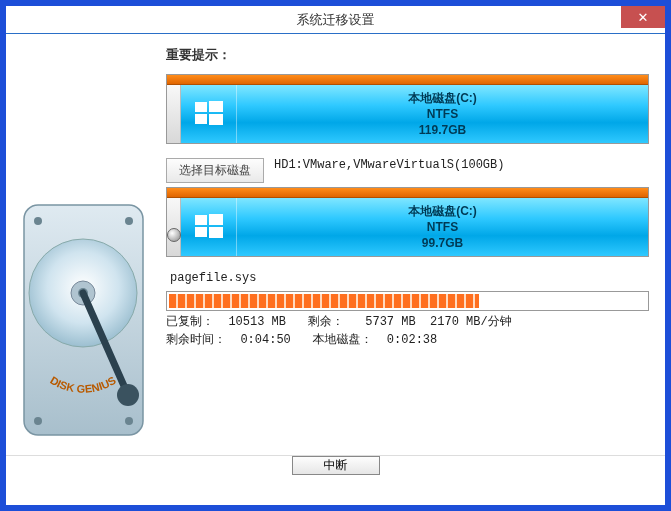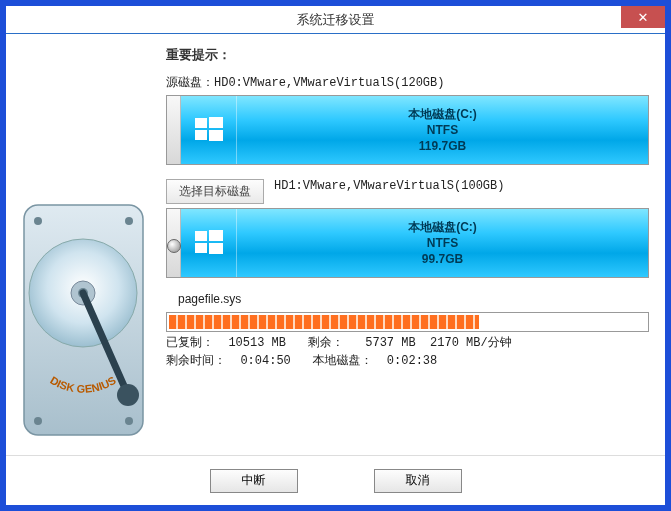--- a/index.html
+++ b/index.html
@@ -49,21 +49,21 @@
   }
   .heading { font-weight: bold; font-size: 13px; margin-bottom: 10px; color: #333; }
   .instr { font-size: 12px; margin-bottom: 10px; color: #222; }
   .disk-label { font-family: "Courier New", monospace; font-size: 12px; margin-bottom: 4px; color: #222; }
   .disk-bar {
     height: 70px;
     border: 1px solid #999;
     position: relative;
     margin-bottom: 14px;
     background: #f0f0f0;
-    display: flex; flex-direction: row;
+    display: flex; flex-direction: column;
   }
   .disk-bar .orange-top {
     height: 10px;
     background: linear-gradient(to bottom, #ff8c1a 0%, #e06500 100%);
     border-bottom: 1px solid #b04f00;
   }
   .disk-bar .body {
     flex: 1;
     display: flex;
     background: #ddd;
@@ -110,43 +110,44 @@
   }
   .target-btn {
     font-size: 12px;
     border: 1px solid #aaa;
     background: linear-gradient(#fdfdfd,#e9e9e9);
     padding: 3px 12px;
     cursor: pointer;
     color: #444;
   }
   .target-label { font-family: "Courier New", monospace; font-size: 12px; color: #222; }
-  .file-label { font-family: Liberation Sans, sans-serif; font-size: 12px; margin: 8px 12px 6px; color: #222; }
+  .file-label { font-family: Liberation Mono, monospace; font-size: 12px; margin: 8px 4px 6px; color: #222; }
   .progress {
     height: 20px;
     border: 1px solid #999;
     background: #fff;
     padding: 2px;
     display: flex;
   }
   .progress .fill {
     height: 100%;
     width: 65%;
     background: repeating-linear-gradient(
       to right,
       #ff6f1f 0px, #ff6f1f 7px,
       #ffd9bf 7px, #ffd9bf 9px
     );
   }
   .stats { font-family: Liberation Mono, monospace; font-size: 12px; margin-top: 2px; line-height: 1.5; color: #222; }
   .stats span { display: inline-block; }
   .footer {
     height: 50px;
-    display: flex; align-items: center; justify-content: center; gap: 76px;
+    display: flex; align-items: center; gap: 76px;
     border-top: 1px solid #ddd;
+    flex-direction: column;
   }
   .footer button {
     width: 88px; height: 24px;
     font-size: 12px;
     border: 1px solid #888;
     background: linear-gradient(#fdfdfd,#e6e6e6);
     cursor: pointer;
   }
 </style>
 </head>
@@ -189,23 +190,20 @@
           <text font-size="11" font-weight="bold" fill="#b85a00" font-family="Arial">
             <textPath href="#arc" startOffset="50%" text-anchor="middle">DISK GENIUS</textPath>
           </text>
         </svg>
       </div>
     </div>
 
     <div class="right-panel">
       <div class="heading">重要提示：</div>
 
-      <div class="disk-label">
-        <span>源磁盘：</span><span>HD0:VMware,VMwareVirtualS(120GB)</span>
-      </div>
       <div class="disk-bar">
         <div class="orange-top"></div>
         <div class="body">
           <div class="handle-track"></div>
           <div class="vol">
             <div class="win-icon">
               <svg viewBox="0 0 32 32">
                   <g fill="#ffffff">
                 <rect x="2" y="4" width="12" height="10"></rect>
                     <rect x="16" y="3" width="14" height="11"></rect>

